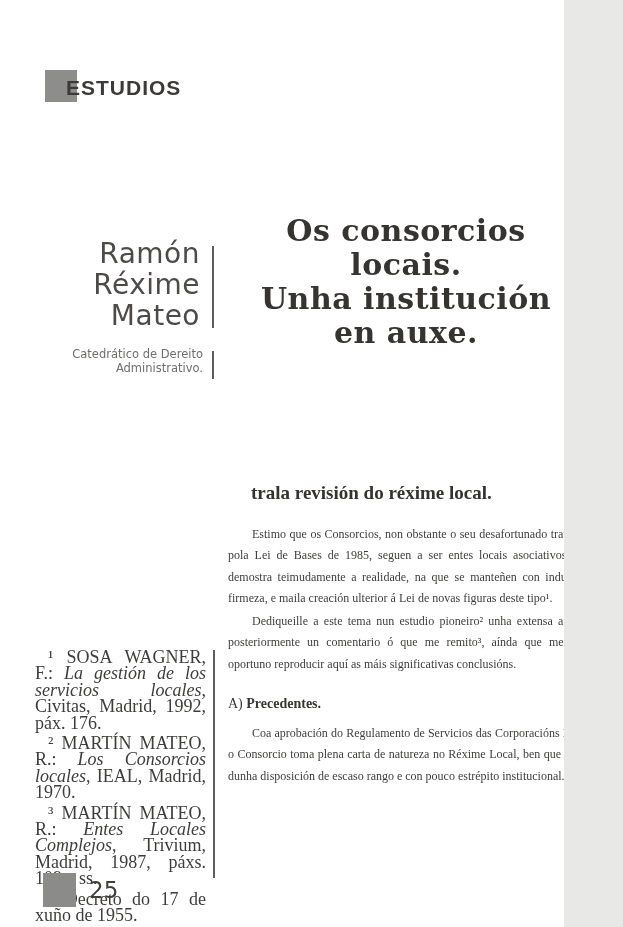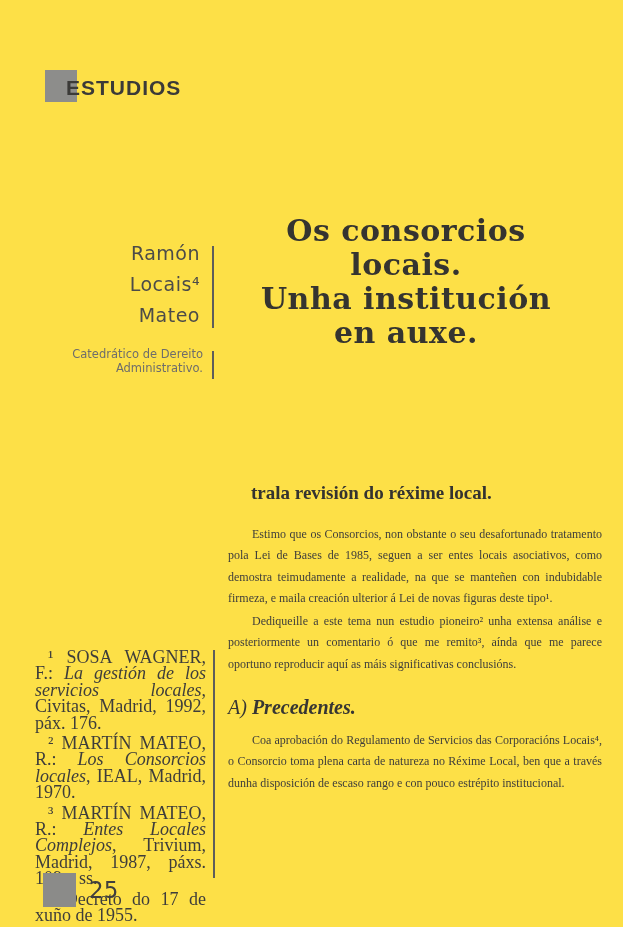--- a/index.html
+++ b/index.html
@@ -1,38 +1,38 @@
 <!DOCTYPE html>
 <html><head>
 <meta charset="utf-8">
 <style>
   html,body{margin:0;padding:0;background:#e8e8e6;}
   .page{
     position:relative;
-    width:623px;height:927px;
-    background:#fde047;
+    width:564px;height:927px;
+    background:#ffffff;
     overflow:hidden;
     font-family:"Liberation Serif", serif;
     color:#3c3b39;
   }
   
   .kicker{position:absolute;left:45px;top:70px;width:220px;height:33px;}
   .kicker-square{position:absolute;left:0;top:0;width:32px;height:32px;background:#8d8d8b;}
   .kicker-text{
     position:absolute;left:21px;top:6px;
     font-family:"Liberation Sans", sans-serif;
     font-weight:bold;font-size:21px;letter-spacing:1px;
     color:#3b3a38;
   }
   
   .author-names{
     position:absolute;left:58px;top:238px;width:142px;
     text-align:right;
     font-family:"DejaVu Sans", sans-serif;
-    font-size:19px;line-height:31px;color:#4c4b49;letter-spacing:0.5px;
+    font-size:28px;line-height:31px;color:#4c4b49;letter-spacing:0.5px;
   }
   .rule{position:absolute;background:#5e5d5b;width:2px;}
   .rule-names{left:212px;top:246px;height:82px;}
   .author-role{
     position:absolute;left:40px;top:347px;width:163px;
     text-align:right;
     font-family:"DejaVu Sans", sans-serif;
     font-size:11.5px;line-height:14px;color:#6e6d6b;
   }
   .rule-role{left:212px;top:351px;height:28px;}
@@ -55,21 +55,21 @@
   .section-heading .indent{padding-left:23px;font-family:Liberation Serif, serif;}
   .main-column p{
     margin:0 0 2px 0;
     font-size:12px;line-height:21.3px;
     text-align:justify;text-indent:24px;
     color:#3e3d3b;
   }
   .subsection{
     margin:21px 0 11px 0;
     font-family:"Liberation Serif", serif;
-    font-size:20px;font-style:italic;font-weight:normal;
+    font-size:14px;font-weight:normal;
     color:#373633;
   }
   .subsection .sub-title{font-weight:bold;}
   
   .footnotes{position:absolute;left:35px;top:649px;width:171px;}
   .footnote{
     margin:0 0 4px 0;
     font-size:18px;line-height:16.4px;
     text-align:justify;text-indent:13px;
     color:#3e3d3b;
@@ -90,21 +90,21 @@
 
 <div class="page">
 
   <div class="kicker">
     <span class="kicker-square"></span>
     <span class="kicker-text">ESTUDIOS</span>
   </div>
 
   <div class="author-names">
     <div>Ramón</div>
-    <div>Locais⁴</div>
+    <div>Réxime</div>
     <div>Mateo</div>
   </div>
   <div class="rule rule-names"></div>
   <div class="author-role">
     <div>Catedrático de Dereito</div>
     <div>Administrativo.</div>
   </div>
   <div class="rule rule-role"></div>
 
   <h1 class="title">

